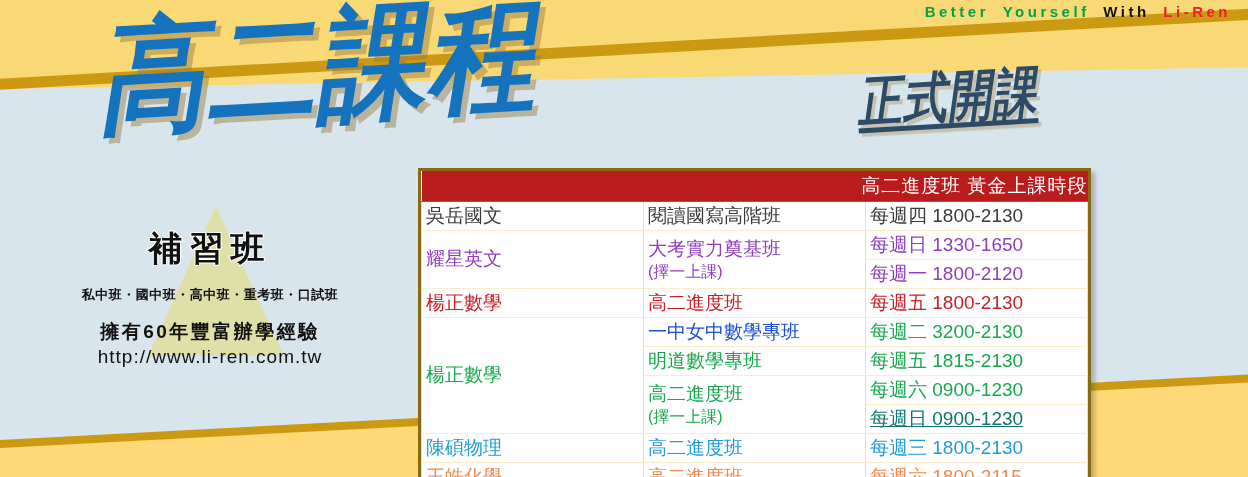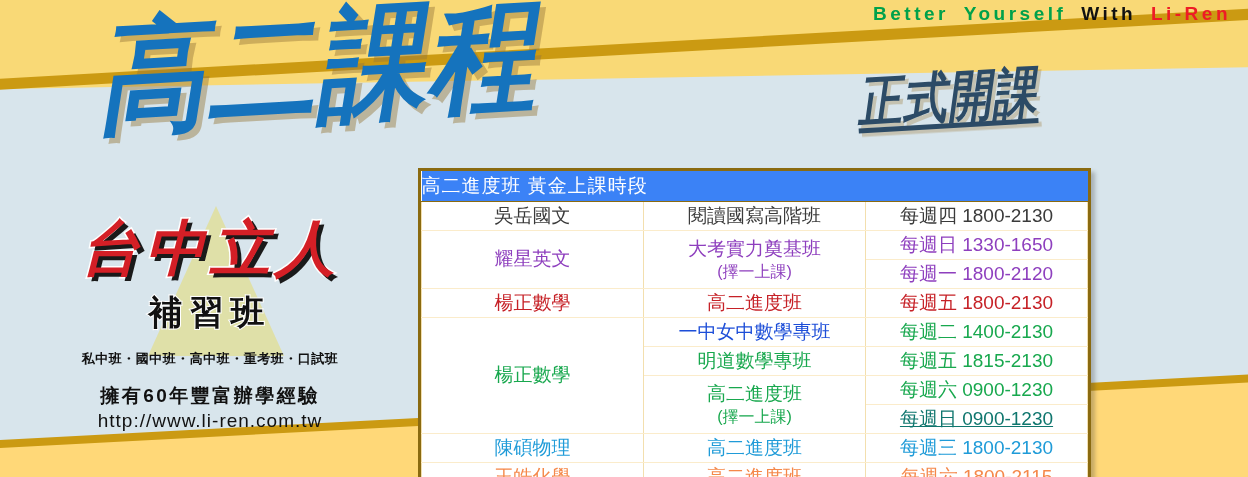--- a/index.html
+++ b/index.html
@@ -62,21 +62,21 @@
     transform: rotate(-3.0deg);
     transform-origin: left top;
     z-index: 2;
   }
 
   
   .tagline {
     position: absolute;
     right: 14px; top: 3px;
     z-index: 8;
-    font-size: 19px;
+    font-size: 15px;
     font-weight: bold;
     letter-spacing: 3.5px;
     white-space: nowrap;
   }
   .tagline span { padding: 0 3px; }
   .tg-green { color: #00a14b; }
   .tg-black { color: #111111; }
   .tg-red   { color: #ee1c25; }
 
   
@@ -199,35 +199,35 @@
     background: #ffffff;
     box-shadow: 4px 4px 4px rgba(60,60,60,0.3);
   }
   table.sched {
     width: 100%;
     border-collapse: collapse;
     table-layout: fixed;
     background: #ffffff;
   }
   table.sched th.hdr {
-    background: #3b82f6;
+    background: #b91c1c;
     color: #ffffff;
     font-size: 19px;
     font-weight: normal;
     letter-spacing: 1px;
     height: 30px;
-    text-align: left;
+    text-align: right;
     border-bottom: 1px solid #8a6a10;
   }
   table.sched td {
     border: 1px solid #fbeccb;
     border-left-color: #f3dfae;
     border-right-color: #f3dfae;
     font-size: 19px;
-    text-align: center;
+    text-align: left;
     vertical-align: middle;
     height: 28px;
     padding: 1px 4px;
     white-space: nowrap;
   }
   .c-teacher { width: 122px; }
   .c-course  { width: 258px; }
   .c-time    { width: 287px; text-align: center; }
   .sm { font-size: 16px; display: block; }
   .nowrap { white-space: nowrap; }
@@ -249,21 +249,20 @@
     <span class="tg-green">Yourself</span>
     <span class="tg-black">With</span>
     <span class="tg-red">Li-Ren</span>
   </div>
 
   <div class="main-title">高二課程</div>
   <div class="sub-title">正式開課</div>
 
   <div class="logo-wrap">
     <div class="logo-mountain"></div>
-    <div class="logo-main">台中立人</div>
     <div class="logo-sub">補習班</div>
     <div class="logo-tags">私中班・國中班・高中班・重考班・口試班</div>
     <div class="logo-exp">擁有60年豐富辦學經驗</div>
     <div class="logo-url">http://www.li-ren.com.tw</div>
   </div>
 
   <div class="table-wrap">
     <table class="sched">
       <thead>
         <tr>
@@ -285,21 +284,21 @@
             <td class="c-time" style="color: rgb(142, 63, 190);">每週一 1800-2120</td>
           </tr>
           <tr>
             <td class="c-teacher" rowspan="1" style="color: rgb(198, 33, 39);">楊正數學</td>
             <td class="c-course" rowspan="1" style="color: rgb(198, 33, 39);"><span class="nowrap">高二進度班</span></td>
             <td class="c-time" style="color: rgb(198, 33, 39);">每週五 1800-2130</td>
           </tr>
           <tr>
             <td class="c-teacher" rowspan="4" style="color: rgb(24, 168, 78);">楊正數學</td>
             <td class="c-course" rowspan="1" style="color: #1d4ed8;"><span class="nowrap">一中女中數學專班</span></td>
-            <td class="c-time" style="color: rgb(24, 168, 78);">每週二 1400-2130</td>
+            <td class="c-time" style="color: rgb(24, 168, 78);">每週二 3200-2130</td>
           </tr>
           <tr>
             <td class="c-course" rowspan="1" style="color: rgb(24, 168, 78);"><span class="nowrap">明道數學專班</span></td>
             <td class="c-time" style="color: rgb(24, 168, 78);">每週五 1815-2130</td>
           </tr>
           <tr>
             <td class="c-course" rowspan="2" style="color: rgb(24, 168, 78);"><span class="nowrap">高二進度班</span><span class="sm">(擇一上課)</span></td>
             <td class="c-time" style="color: rgb(24, 168, 78);">每週六 0900-1230</td>
           </tr>
           <tr>

